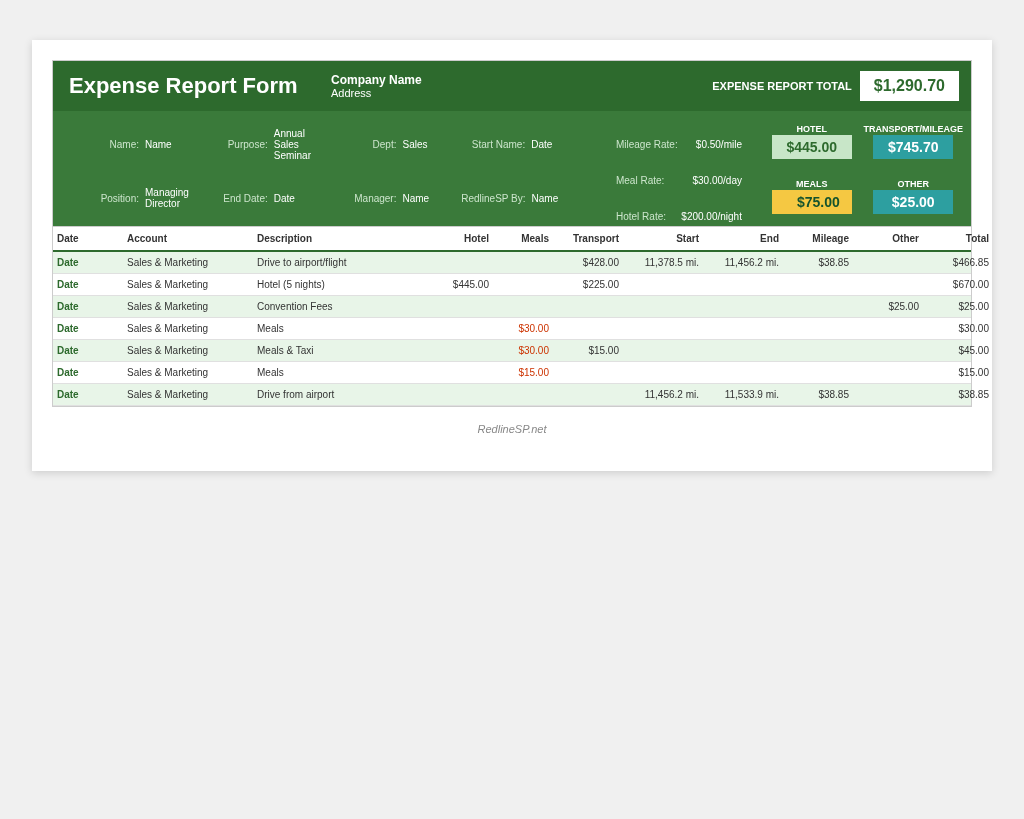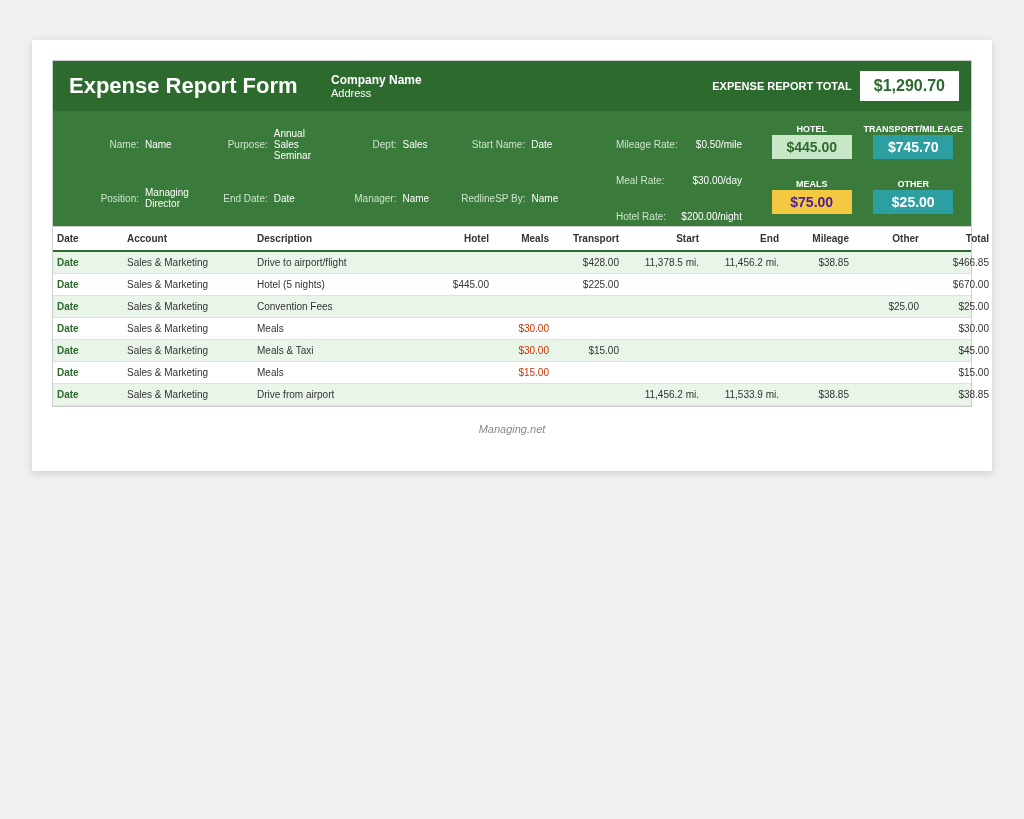--- a/index.html
+++ b/index.html
@@ -149,21 +149,21 @@
     }
     .summary-cat-value {
       font-size: 14px;
       font-weight: bold;
       padding: 4px 12px;
       text-align: center;
       min-width: 80px;
     }
     .hotel-value { background: #c8e6c8; color: #2d6a2d; }
     .transport-value { background: #2d9fa0; color: white; }
-    .meals-value { background: #f5c842; color: #4c1d95; }
+    .meals-value { background: #f5c842; color: #14532d; text-align: right; }
     .other-value { background: #2d9fa0; color: white; }
 
     
     .col-headers {
       display: grid;
       grid-template-columns: 70px 130px 180px 60px 60px 70px 80px 80px 70px 70px 70px;
       background: white;
       border-top: 1px solid #ccc;
       border-bottom: 2px solid #2d6a2d;
       padding: 4px 0;
@@ -402,15 +402,15 @@
           <div class="data-cell right">11,533.9 mi.</div>
           <div class="data-cell right">$38.85</div>
           <div class="data-cell right"></div>
           <div class="data-cell right total-cell">$38.85</div>
         </div>
       </div>
 
   </div>
 
   <div class="footer">
-    <span>Managing.net</span>
+    <span>RedlineSP.net</span>
   </div>
 </div>
 
 </body></html>

